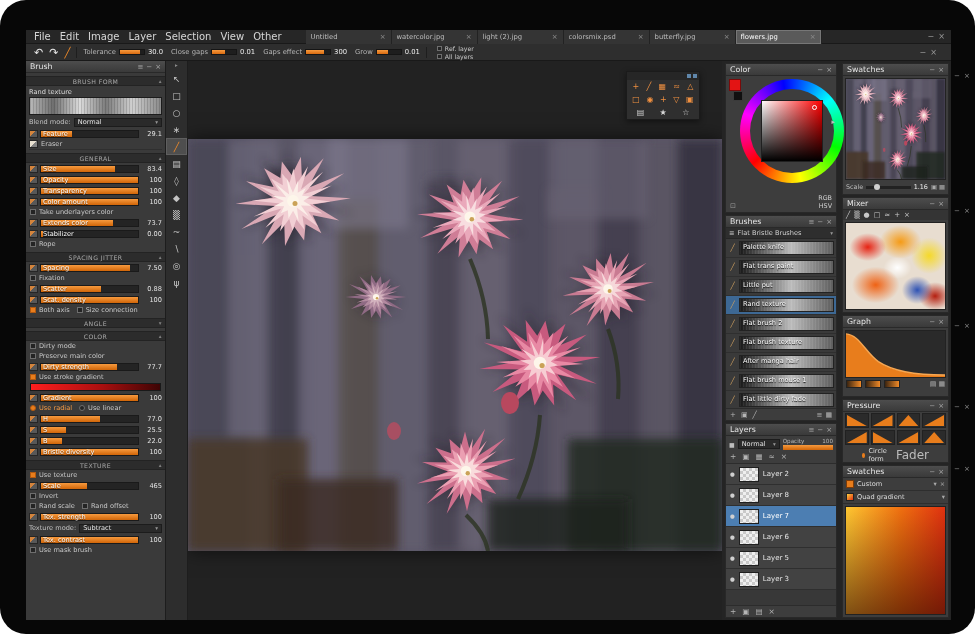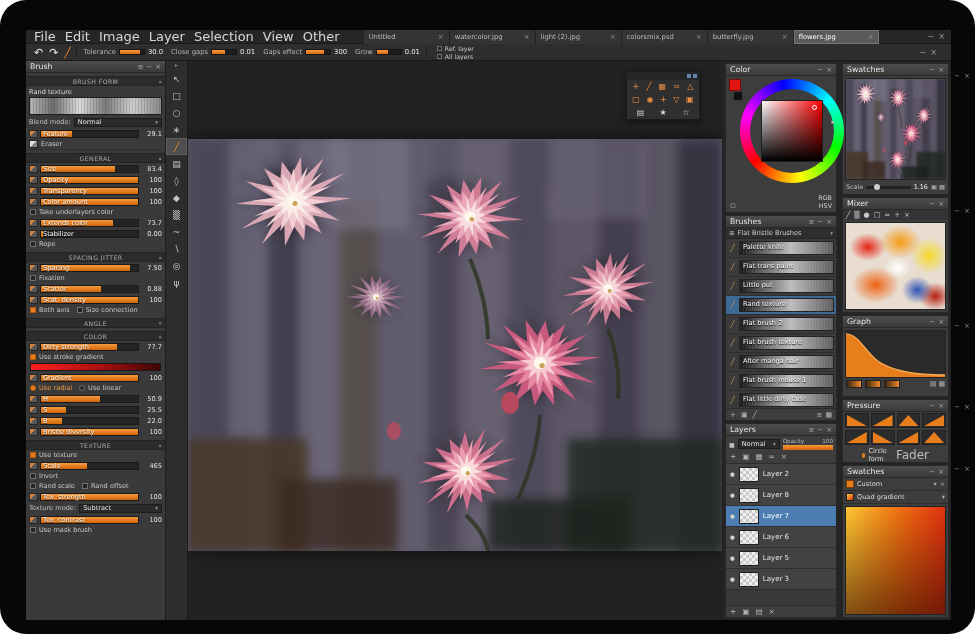--- a/index.html
+++ b/index.html
@@ -2,21 +2,21 @@
 <html><head>
 <meta charset="utf-8">
 <style>
 *{margin:0;padding:0;box-sizing:border-box}
 body{background:#fff;font-family:"DejaVu Sans","Liberation Sans",sans-serif}
 .frame{position:relative;width:975px;height:634px;background:#070707;border-radius:26px;overflow:hidden}
 .app{position:absolute;left:26px;top:30px;width:925px;height:590px;background:#242424;display:flex;flex-direction:column}
 
 .menubar{height:14px;background:#262626;display:flex;align-items:center;border-bottom:1px solid #191919}
 .menus{display:flex;gap:9px;padding:0 8px}
-.menu-item{font-size:13px;color:#d6d6d6;white-space:nowrap}
+.menu-item{font-size:10px;color:#d6d6d6;white-space:nowrap}
 .tabs{display:flex;height:14px;margin-left:16px;flex:1;min-width:0;overflow:hidden}
 .tab{width:86px;flex:none;display:flex;align-items:center;justify-content:space-between;gap:3px;padding:0 5px;background:#343434;border-right:1px solid #222;font-size:6.8px;color:#bdbdbd}
 .tab.selected{background:#5a5a5a;color:#fff;box-shadow:inset 0 0 0 1px #777}
 .tab-label{white-space:nowrap;overflow:hidden;text-overflow:ellipsis}
 .tab-close{font-size:7px;color:#8f8f8f;flex:none}
 .winctl{display:flex;gap:4px;padding:0 6px;color:#9a9a9a;font-size:8px;margin-left:auto}
 
 .toolbar{height:17px;background:#2e2e2e;display:flex;align-items:center;gap:6px;padding:0 8px;border-bottom:1px solid #191919}
 .histbtn{font-size:11px;color:#e8e8e8;line-height:1}
 .tb-brush{color:#f08a28;font-size:10px}
@@ -457,20 +457,31 @@
 
       <div class="shead">
             <span>ANGLE</span>
             <span class="shead-arrow">▾</span>
           </div>
 
       <div class="shead">
             <span>COLOR</span>
             <span class="shead-arrow">▴</span>
           </div>
+      <div class="crow">
+
+      <div class="check">
+              <span class="box"></span>
+              <span class="clabel">Dirty mode</span>
+            </div>
+            <div class="check">
+              <span class="box"></span>
+              <span class="clabel">Preserve main color</span>
+            </div>
+          </div>
       <div>
 
           <div class="srow">
             <span class="chip"></span>
             <span class="track">
                 <span class="fill" style="width: 78%;"></span>
                 <span class="slabel">Dirty strength</span>
               </span>
             <span class="sval">77.7</span>
           </div>
@@ -506,21 +517,21 @@
             </div>
           </div>
       <div>
 
           <div class="srow">
             <span class="chip"></span>
             <span class="track">
                 <span class="fill" style="width: 61%;"></span>
                 <span class="slabel">H</span>
               </span>
-            <span class="sval">50.9</span>
+            <span class="sval">77.0</span>
           </div>
 
           <div class="srow">
             <span class="chip"></span>
             <span class="track">
                 <span class="fill" style="width: 26%;"></span>
                 <span class="slabel">S</span>
               </span>
             <span class="sval">25.5</span>
           </div>

